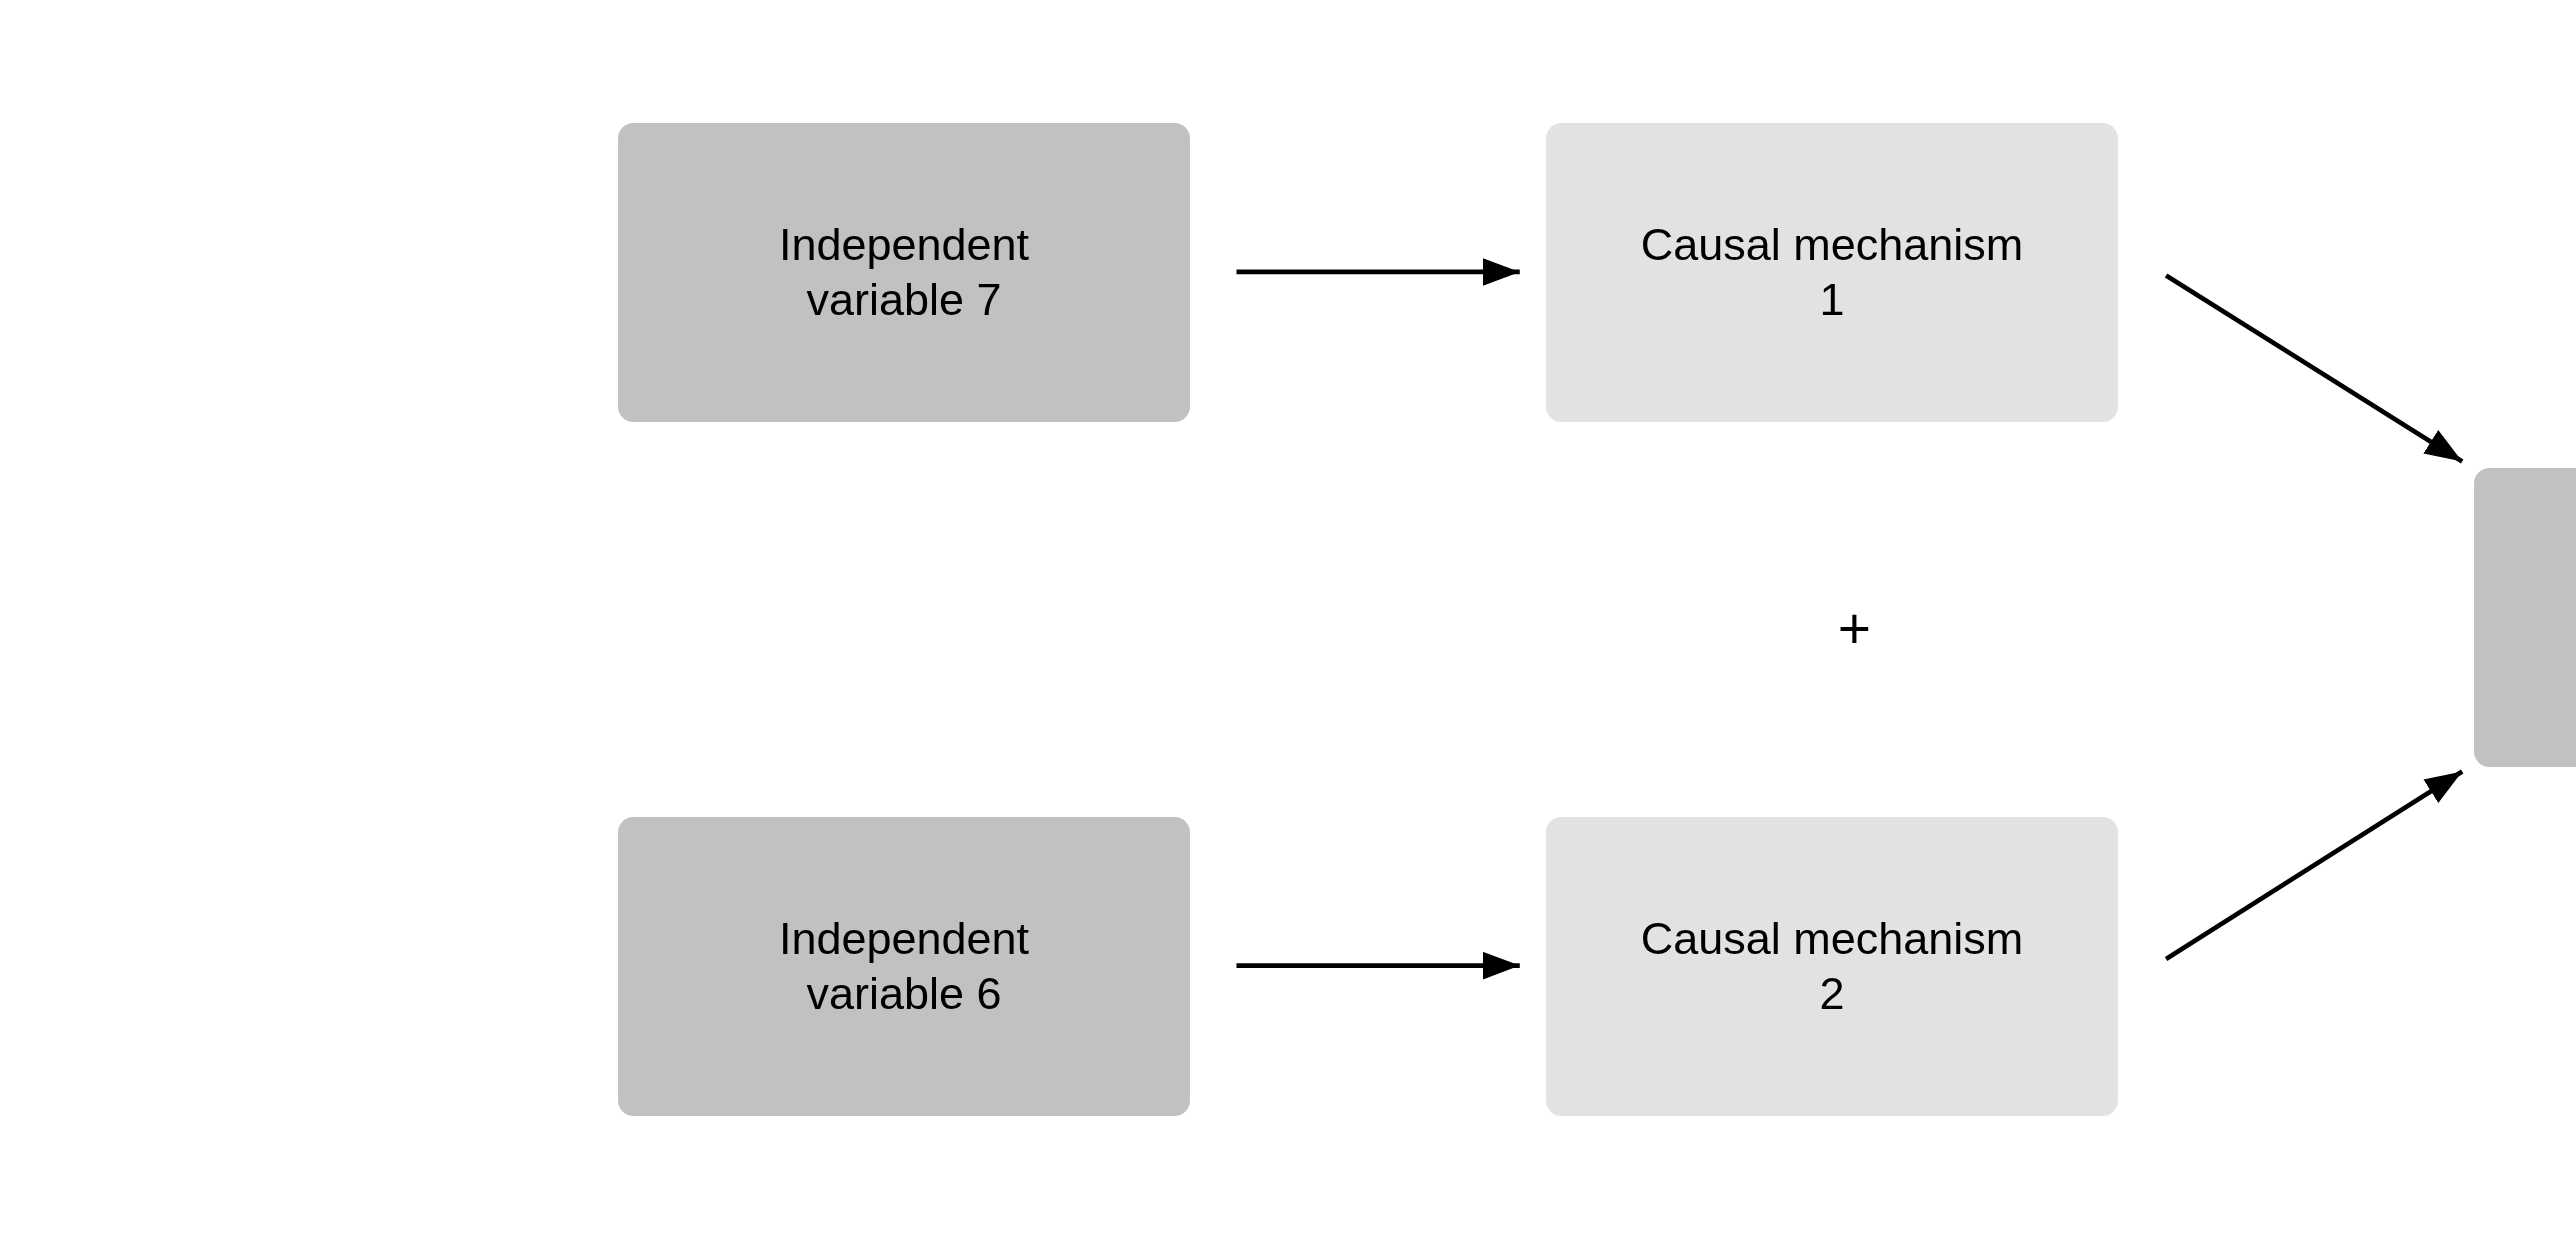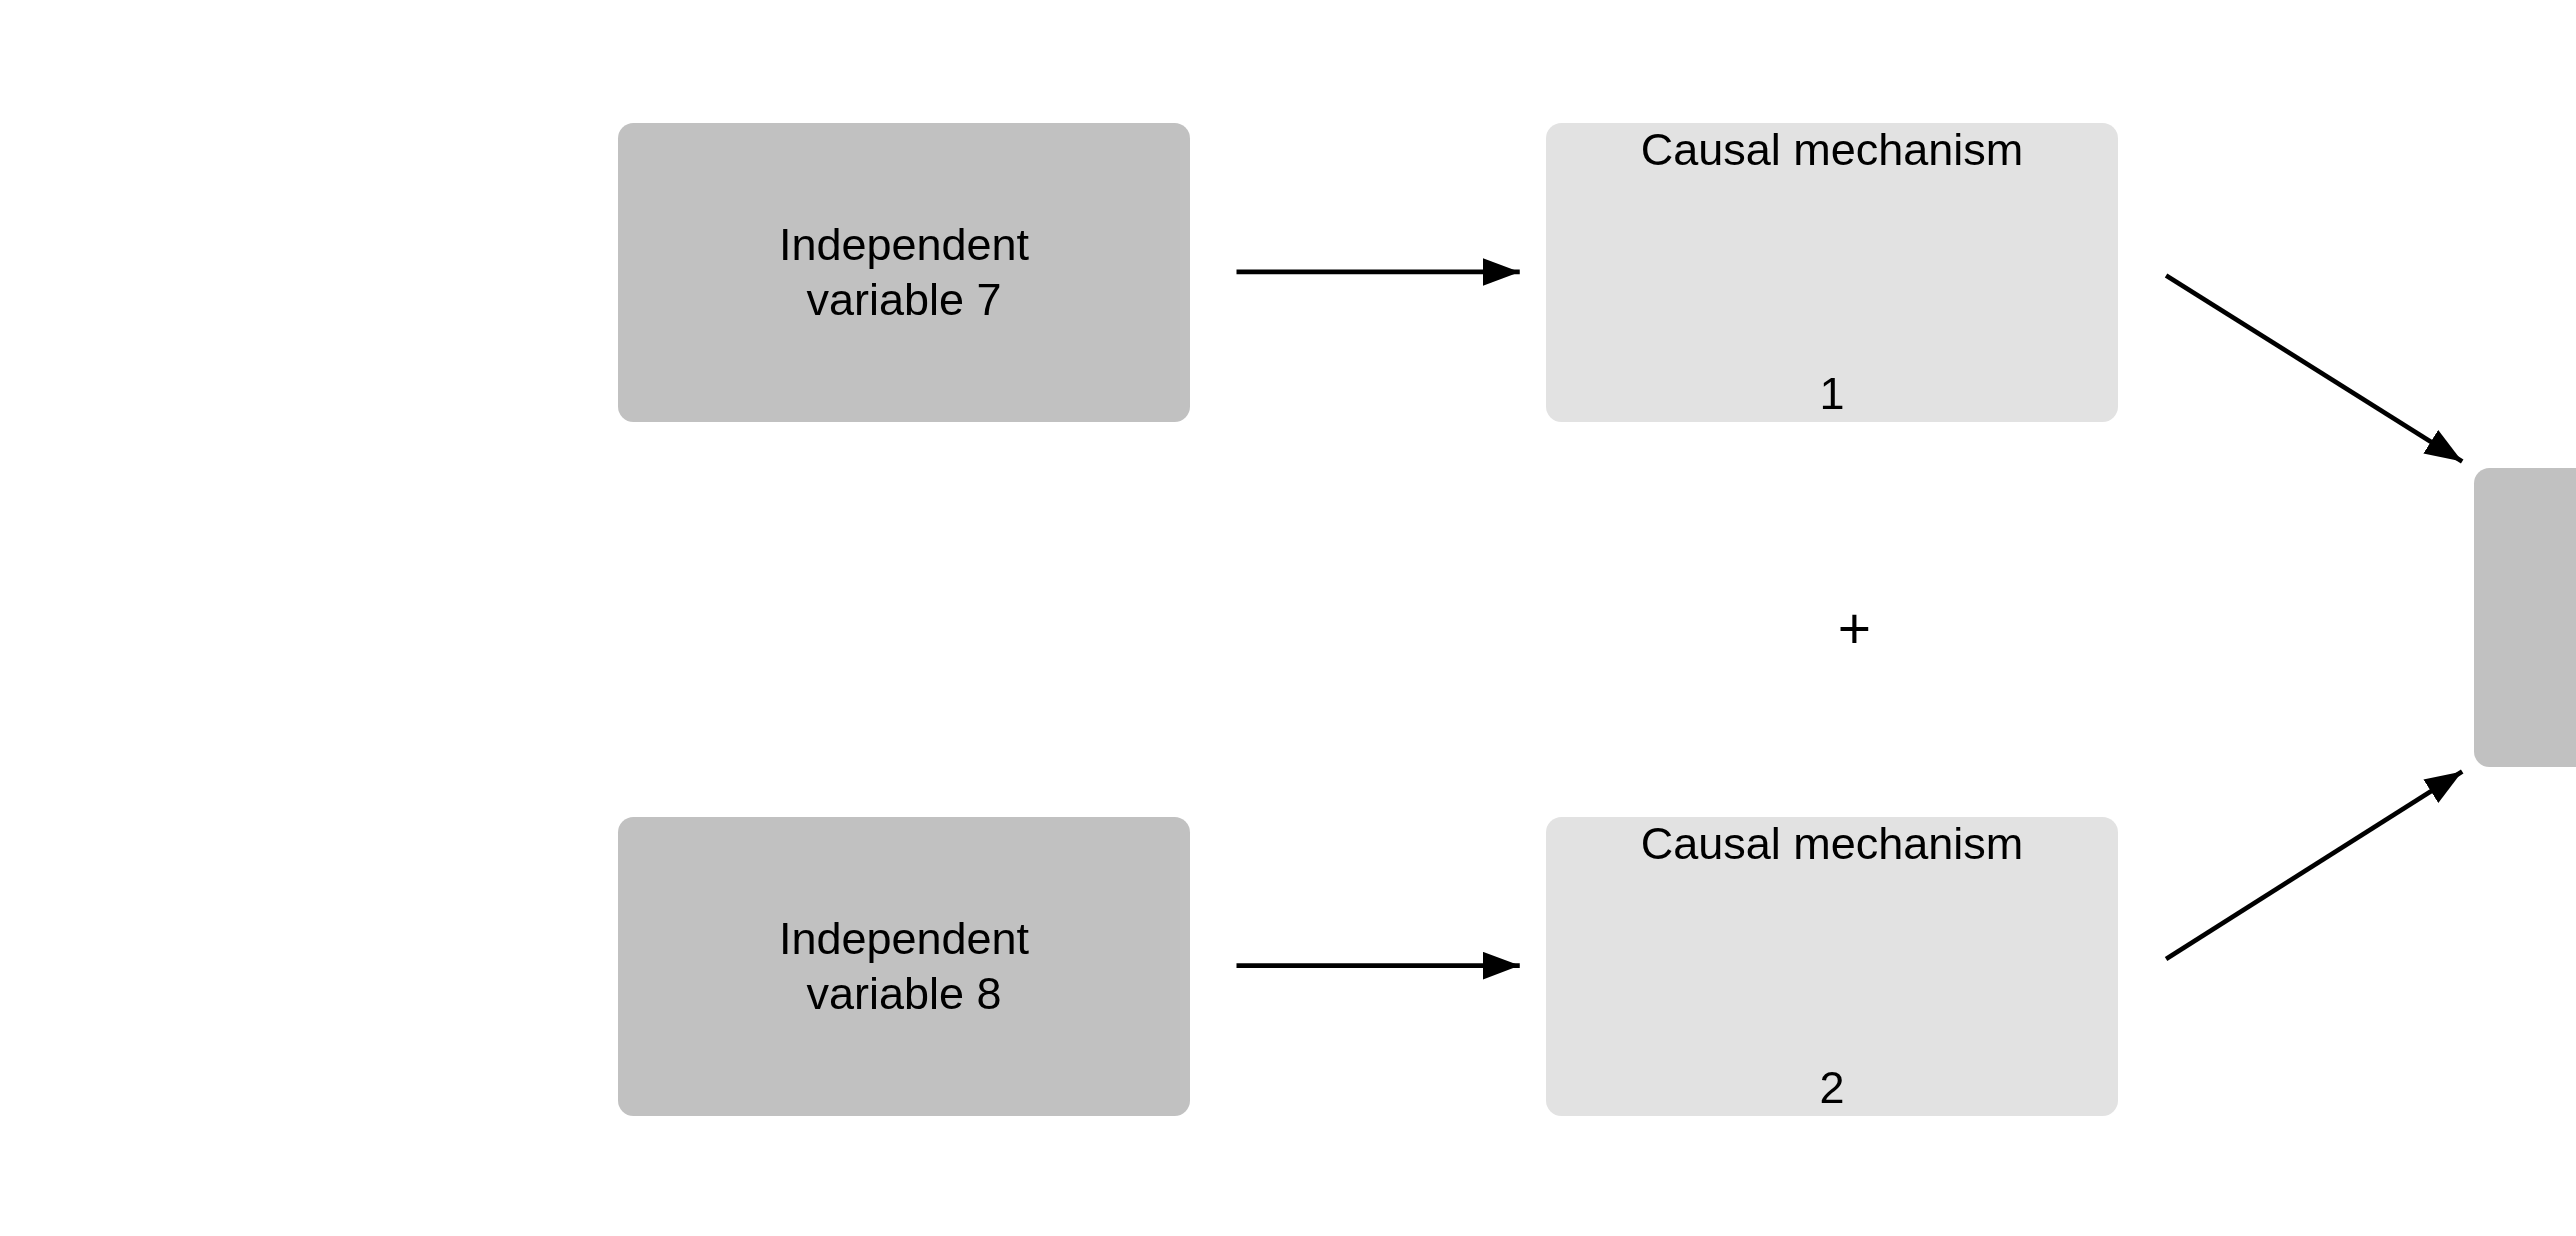--- a/index.html
+++ b/index.html
@@ -33,21 +33,21 @@
     display: flex;
     flex-direction: column;
     align-items: center;
     justify-content: center;
     text-align: center;
     font-size: 45px;
     line-height: 1.22;
     color: var(--text, #000000);
   }
   .var-box { background: var(--var-box, #c1c1c1); }
-  .mech-box { background: var(--mech-box, #e2e2e2); justify-content: space-between; }
+  .mech-box { background: var(--mech-box, #e2e2e2); }
 
   .node-iv1 { left: 618px; top: 123px; }
   .node-cm1 { left: 1546px; top: 123px; }
   .node-iv2 { left: 618px; top: 817px; }
   .node-cm2 { left: 1546px; top: 817px; }
   .node-dv  { left: 2474px; top: 468px;  }
 
   .plus {
     position: absolute;
     left: 1700px;
@@ -83,21 +83,21 @@
     <span>variable 7</span>
   </div>
 
   <div class="node mech-box node-cm1">
     <span>Causal mechanism</span>
     <span>1</span>
   </div>
 
   <div class="node var-box node-iv2">
     <span>Independent</span>
-    <span>variable 8</span>
+    <span>variable 6</span>
   </div>
 
   <div class="node mech-box node-cm2">
     <span>Causal mechanism</span>
     <span>2</span>
   </div>
 
   <div class="node var-box node-dv">
     
     

